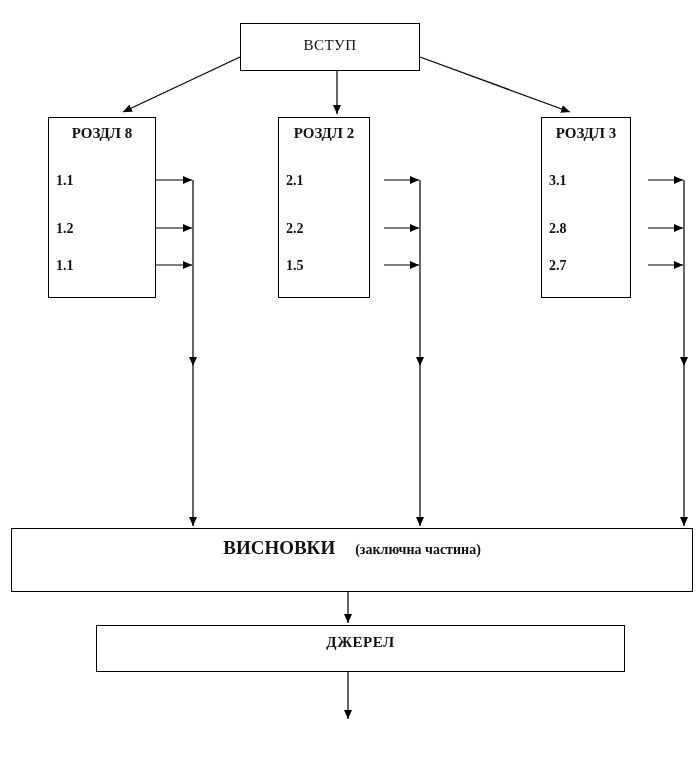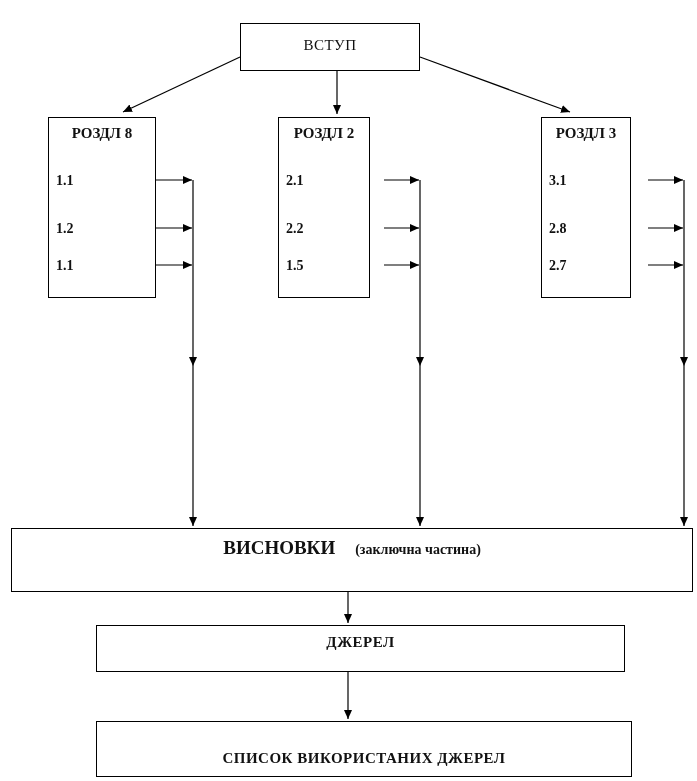--- a/index.html
+++ b/index.html
@@ -123,17 +123,14 @@
   <div class="box conclusions-box">
     <span class="line">
       <span class="conclusions-main">ВИСНОВКИ</span><span class="conclusions-note">(заключна частина)</span>
     </span>
   </div>
 
   <div class="box appendices-box">
     <span class="box-title">ДЖЕРЕЛ</span>
   </div>
 
-  <div class="box sources-box">
-    <span class="box-title">СПИСОК ВИКОРИСТАНИХ ДЖЕРЕЛ</span>
-  </div>
 
 </div>
 
 </body></html>

